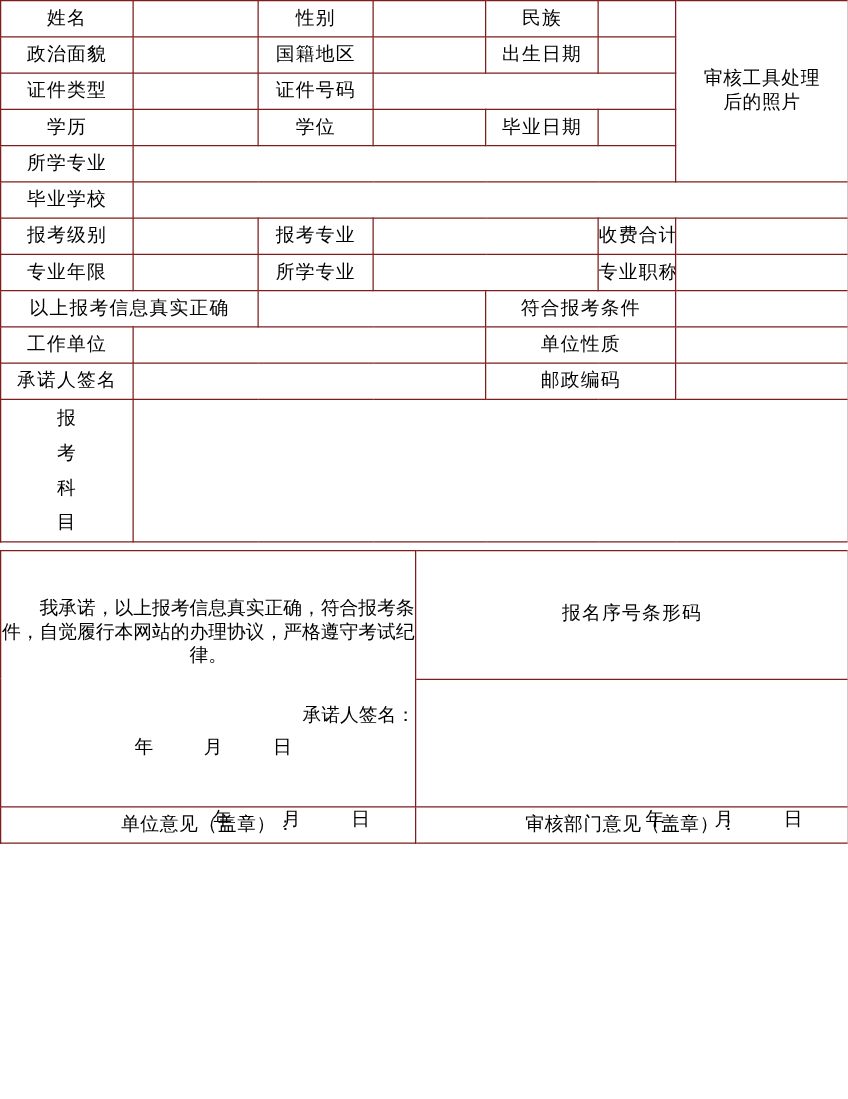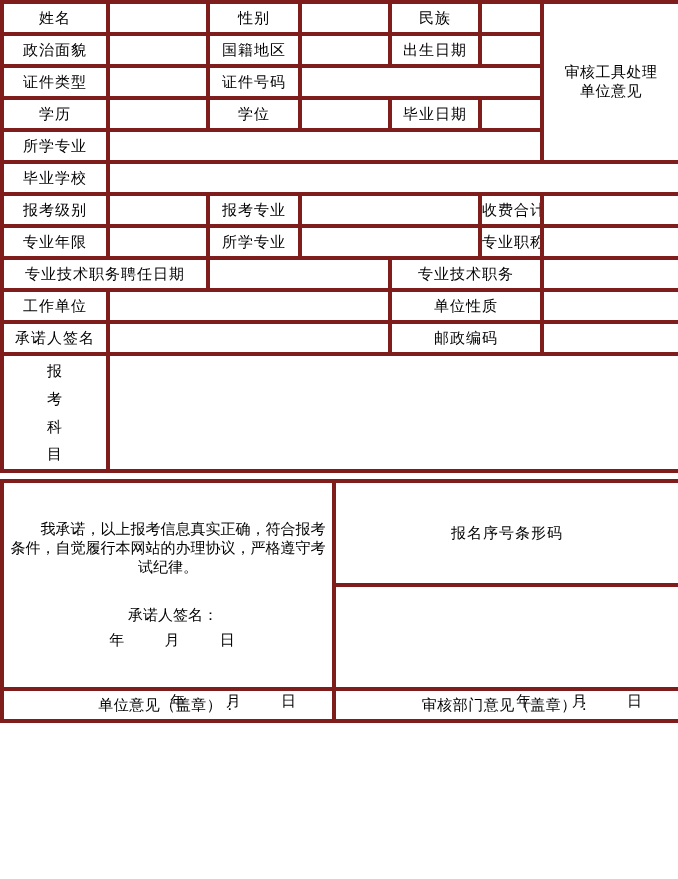--- a/index.html
+++ b/index.html
@@ -18,21 +18,21 @@
     width: 678px;
     height: 879px;
     box-sizing: border-box;
   }
   table.form {
     border-collapse: collapse;
     width: 678px;
     table-layout: fixed;
   }
   table.form td {
-    border: 4px solid #7f1d1d;
+    border: 1px solid #7f1d1d;
     padding: 0;
     font-size: 15px;
     text-align: center;
     vertical-align: middle;
     height: 28px;
     line-height: 1.25;
     overflow: hidden;
   }
   td.label {
     letter-spacing: 1px;
@@ -68,21 +68,21 @@
     font-size: 15px;
     line-height: 1.95;
     padding: 12px 14px 10px 14px;
   }
   .pledge-p {
     text-indent: 2em;
     margin: 0;
   }
   .sign-line {
     margin-top: 30px;
-    text-align: center;
+    text-align: right;
     padding-left: 10px;
   }
   .date-line {
     margin-top: 6px;
     text-align: center;
     padding-left: 10px;
     letter-spacing: 2px;
   }
   .date-line .gap { display: inline-block; width: 26px; }
   td.barcode-head {
@@ -130,21 +130,21 @@
       <tr>
         <td class="label">姓名</td>
         <td class="blank"></td>
         <td class="label">性别</td>
         <td class="blank"></td>
         <td class="label">民族</td>
         <td class="blank"></td>
         <td class="photo" rowspan="5">
           <div class="photo-inner">
             <div>审核工具处理</div>
-            <div>单位意见</div>
+            <div>后的照片</div>
           </div>
         </td>
       </tr>
 
       <tr>
         <td class="label">政治面貌</td>
         <td class="blank"></td>
         <td class="label">国籍地区</td>
         <td class="blank"></td>
         <td class="label">出生日期</td>
@@ -189,23 +189,23 @@
       <tr>
         <td class="label">专业年限</td>
         <td class="blank"></td>
         <td class="label">所学专业</td>
         <td class="blank" colspan="2"></td>
         <td class="label">专业职称</td>
         <td class="blank"></td>
       </tr>
 
       <tr>
-        <td class="label" colspan="2">专业技术职务聘任日期</td>
+        <td class="label" colspan="2">以上报考信息真实正确</td>
         <td class="blank" colspan="2"></td>
-        <td class="label" colspan="2">专业技术职务</td>
+        <td class="label" colspan="2">符合报考条件</td>
         <td class="blank"></td>
       </tr>
 
       <tr>
         <td class="label">工作单位</td>
         <td class="blank" colspan="3"></td>
         <td class="label" colspan="2">单位性质</td>
         <td class="blank"></td>
       </tr>
 

